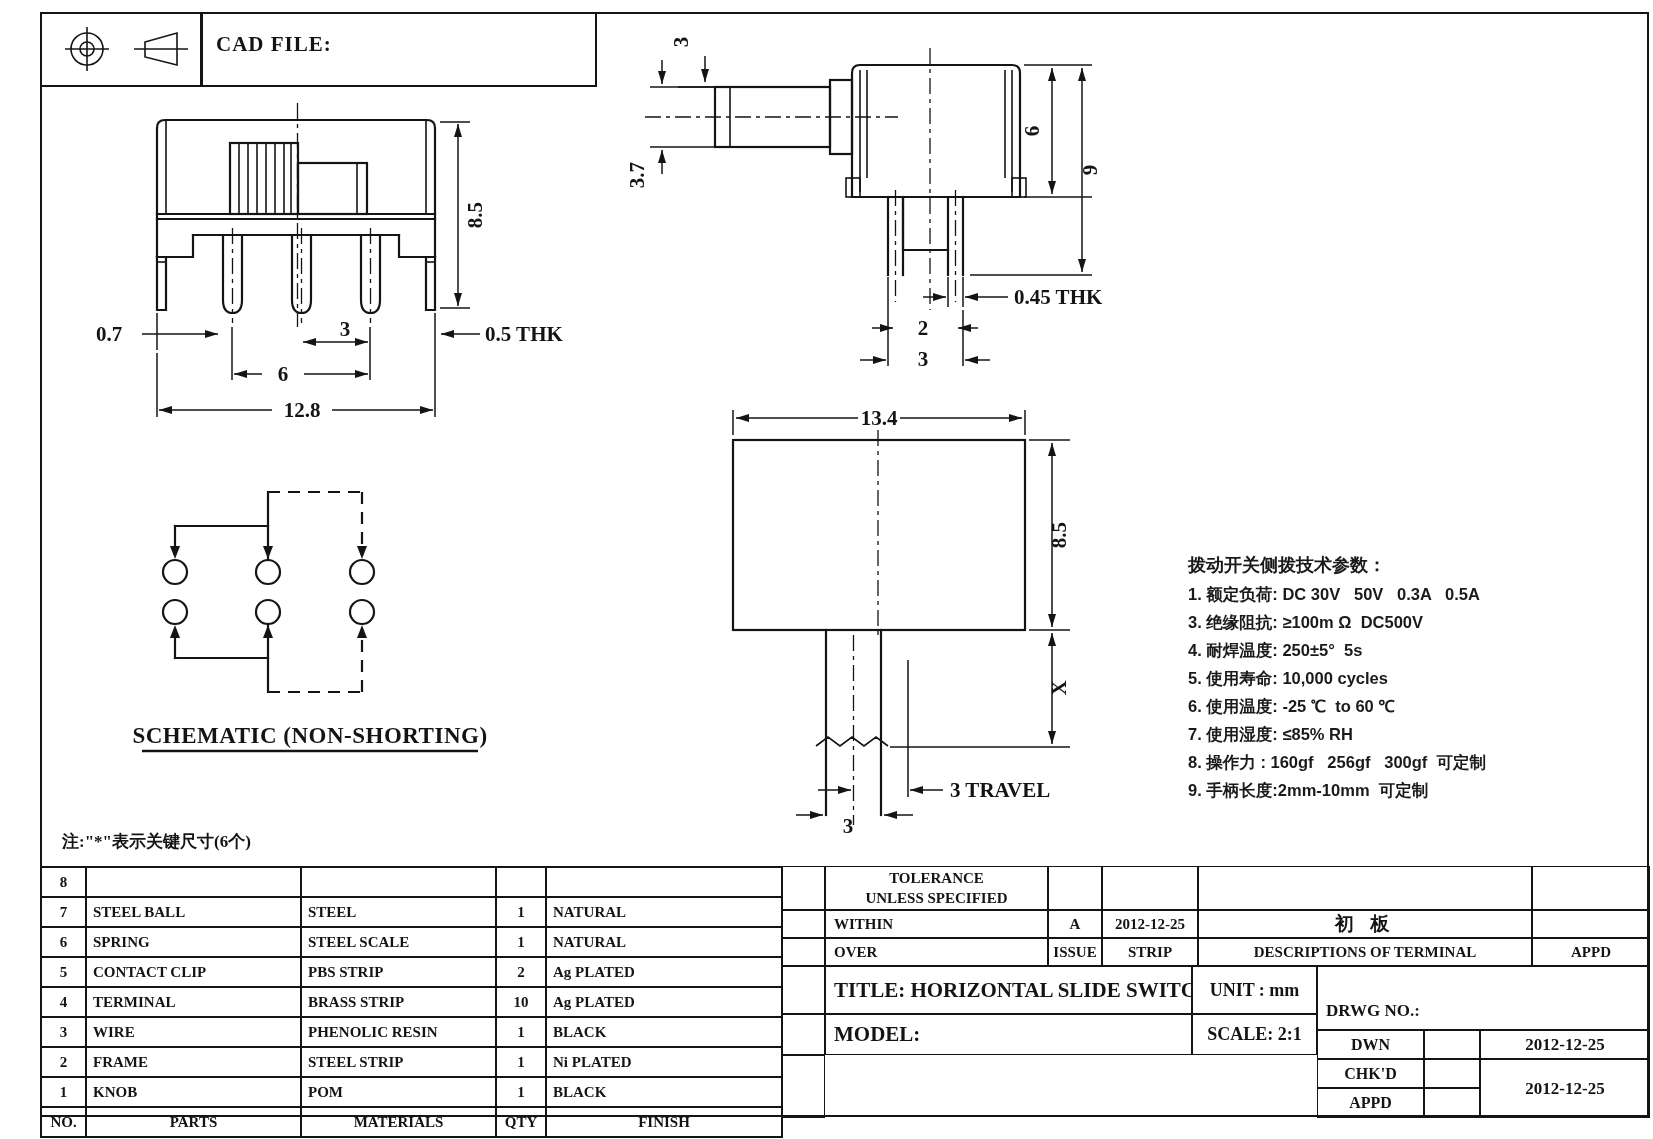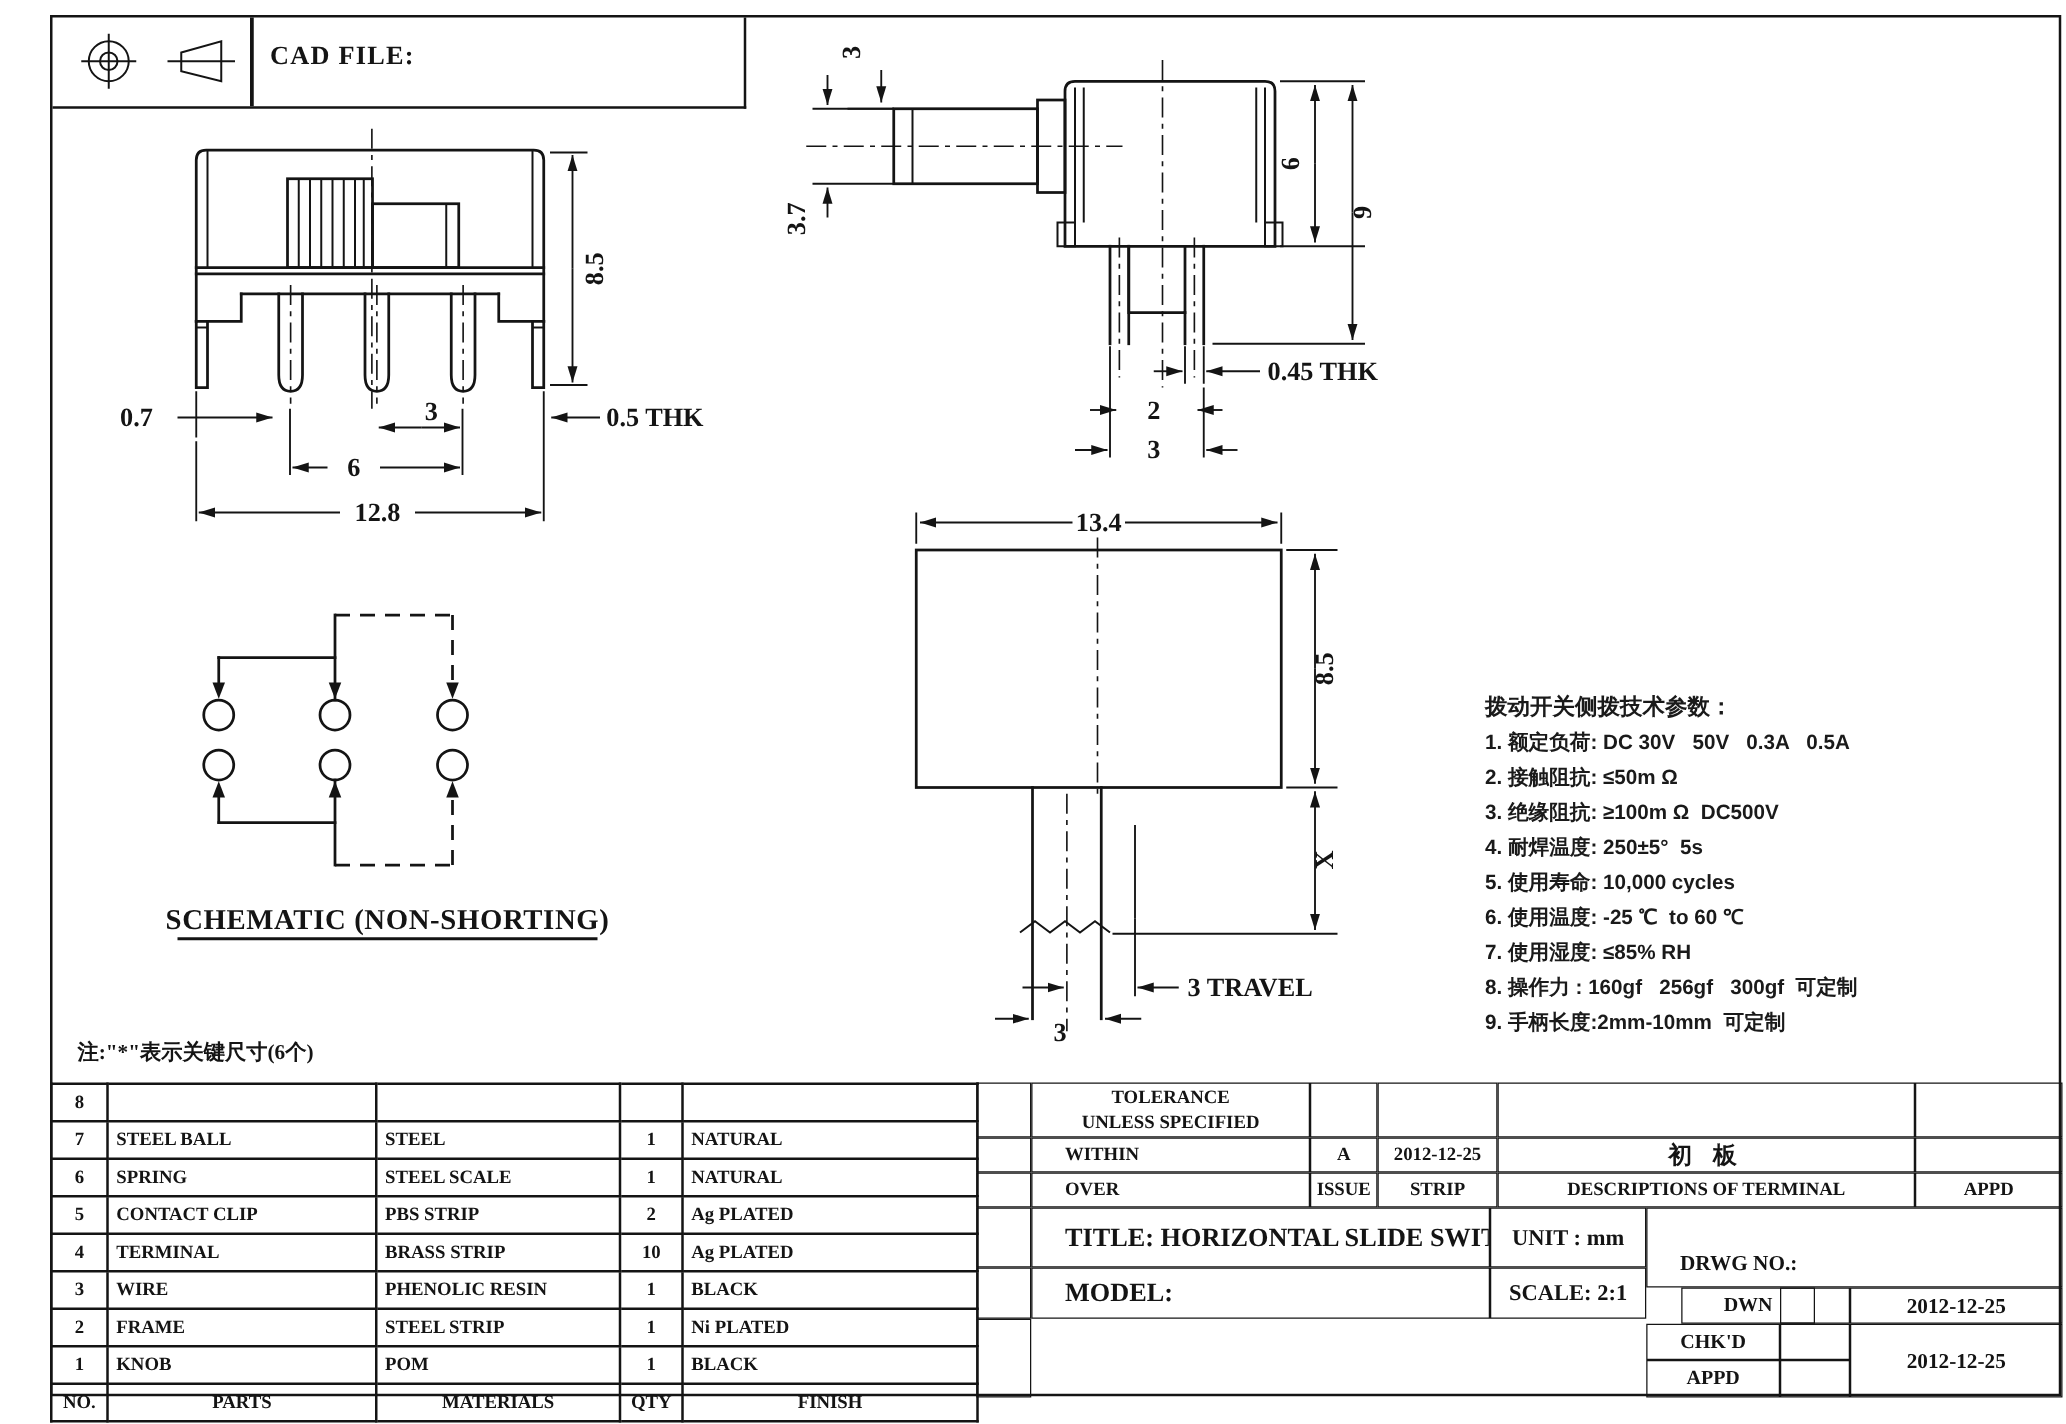--- a/index.html
+++ b/index.html
@@ -20,21 +20,21 @@
   .tp{font-family:"Liberation Sans",sans-serif;font-weight:bold;color:#1a1a1a;}
   .tp-title{font-size:18px;line-height:30px;white-space:pre;}
   .tp-line{font-size:16.5px;line-height:28px;white-space:pre;}
   table.parts{border-collapse:collapse;table-layout:fixed;width:741px;height:252px;}
   table.parts td{border:2px solid #141414;font-family:"Liberation Serif",serif;
       font-weight:bold;font-size:15px;padding:0 6px;white-space:nowrap;overflow:hidden;height:28px;}
   td.ctr{text-align:center;padding:0 2px;}
   .tb-cell{position:absolute;border:1.5px solid #141414;box-sizing:border-box;
       font-family:"Liberation Serif",serif;font-weight:bold;font-size:15px;
       display:flex;align-items:center;justify-content:center;white-space:nowrap;overflow:hidden;}
-  .tb-left{justify-content:flex-start;padding-left:26px;}
+  .tb-left{justify-content:flex-start;padding-left:8px;}
   .tb-big{font-size:21px;}
   .sch-cap{font-family:"Liberation Serif",serif;font-weight:bold;font-size:23px;fill:#141414;letter-spacing:.5px;}
   .company{font-family:"Liberation Sans",sans-serif;font-weight:bold;font-size:32px;letter-spacing:1px;}
 </style>
 </head>
 <body>
 
 <div id="stage">
 
   <div class="abs frame" style="left:40px;top:12px;width:1605px;height:1101px;"></div>
@@ -275,21 +275,20 @@
     </g>
     <text class="sch-cap" x="180" y="293" text-anchor="middle">SCHEMATIC (NON-SHORTING)</text>
     <line x1="12" y1="301" x2="348" y2="301" stroke="#141414" stroke-width="2.5"></line>
   </svg>
 
   <div class="abs note" style="left:62px;top:830px;">注:"*"表示关键尺寸(6个)</div>
 
   <div class="abs tp" style="left:1188px;top:550px;width:462px;">
     <div class="tp-title">拨动开关侧拨技术参数：</div>
     <div class="tp-line">1. 额定负荷: DC 30V   50V   0.3A   0.5A</div>
-    <div class="tp-line">2. 接触阻抗: ≤50m Ω</div>
     <div class="tp-line">3. 绝缘阻抗: ≥100m Ω  DC500V</div>
     <div class="tp-line">4. 耐焊温度: 250±5°  5s</div>
     <div class="tp-line">5. 使用寿命: 10,000 cycles</div>
     <div class="tp-line">6. 使用温度: -25 ℃  to 60 ℃</div>
     <div class="tp-line">7. 使用湿度: ≤85% RH</div>
     <div class="tp-line">8. 操作力 : 160gf   256gf   300gf  可定制</div>
     <div class="tp-line">9. 手柄长度:2mm-10mm  可定制</div>
   </div>
 
   <table class="parts abs" style="left:40px;top:866px;">
@@ -396,21 +395,21 @@
     <div class="tb-cell" style="left:751px;top:72px;width:118px;height:28px;">APPD</div>
 
     <div class="tb-cell tb-left tb-big" style="left:44px;top:100px;width:367px;height:48px;">TITLE: HORIZONTAL SLIDE SWITCH</div>
     <div class="tb-cell tb-big" style="left:411px;top:100px;width:125px;height:48px;font-size:18px;">UNIT : mm</div>
     <div class="tb-cell tb-left" style="left:536px;top:100px;width:333px;height:64px;align-items:flex-end;padding-bottom:8px;font-size:17px;">DRWG NO.:</div>
 
     <div class="tb-cell tb-left tb-big" style="left:44px;top:148px;width:367px;height:41px;">MODEL:</div>
     <div class="tb-cell tb-big" style="left:411px;top:148px;width:125px;height:41px;font-size:18px;">SCALE: 2:1</div>
 
 
-    <div class="tb-cell" style="left:536px;top:164px;width:107px;height:29px;font-size:16px;margin-left:28px;">DWN</div>
+    <div class="tb-cell" style="left:536px;top:164px;width:107px;height:29px;font-size:16px;">DWN</div>
     <div class="tb-cell" style="left:643px;top:164px;width:56px;height:29px;"></div>
     <div class="tb-cell" style="left:699px;top:164px;width:170px;height:29px;font-size:17px;">2012-12-25</div>
     <div class="tb-cell" style="left:536px;top:193px;width:107px;height:29px;font-size:16px;">CHK'D</div>
     <div class="tb-cell" style="left:643px;top:193px;width:56px;height:29px;"></div>
     <div class="tb-cell" style="left:536px;top:222px;width:107px;height:30px;font-size:16px;">APPD</div>
     <div class="tb-cell" style="left:643px;top:222px;width:56px;height:30px;"></div>
     <div class="tb-cell" style="left:699px;top:193px;width:170px;height:59px;font-size:17px;">2012-12-25</div>
   </div>
 
 </div>

